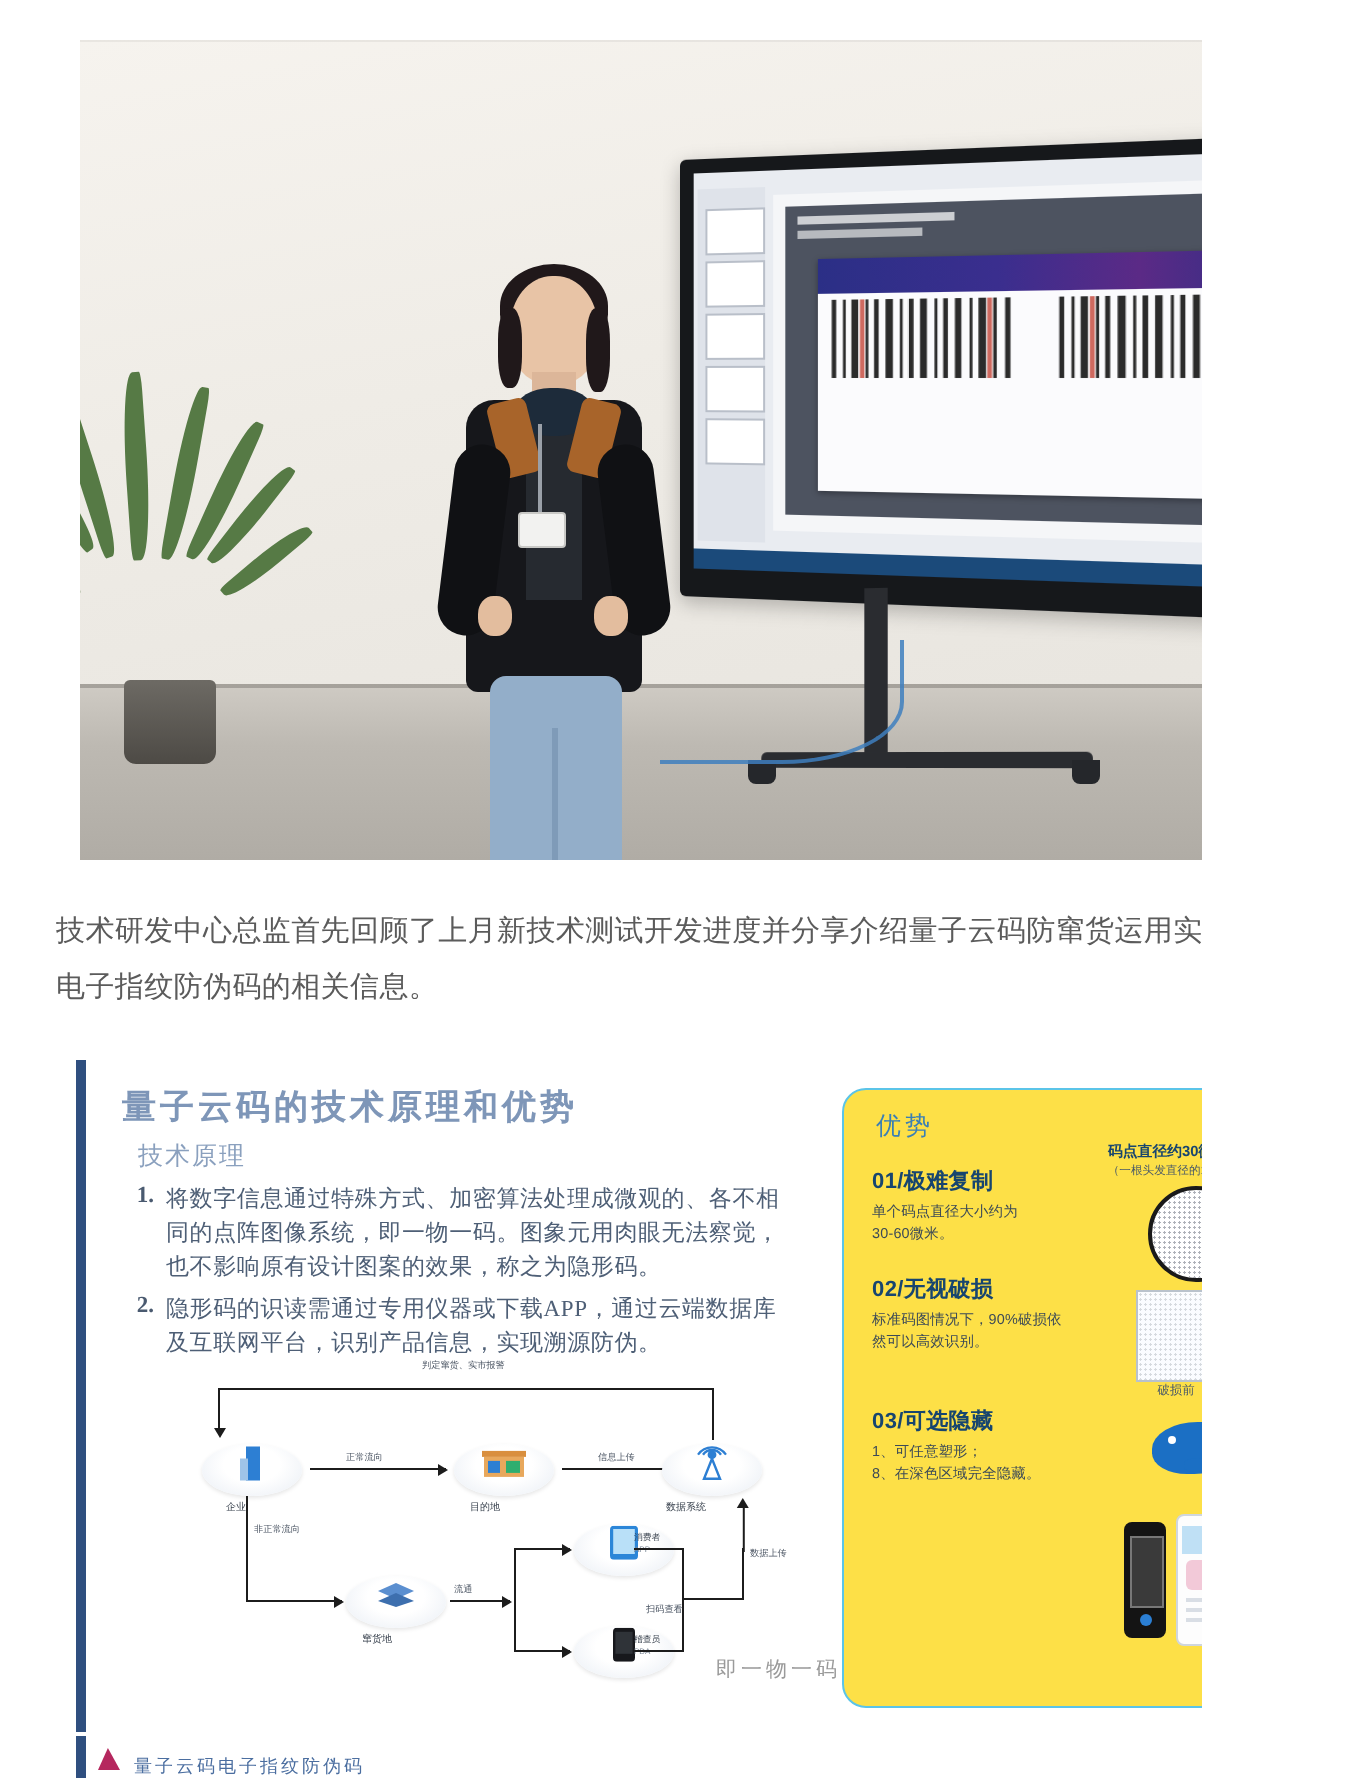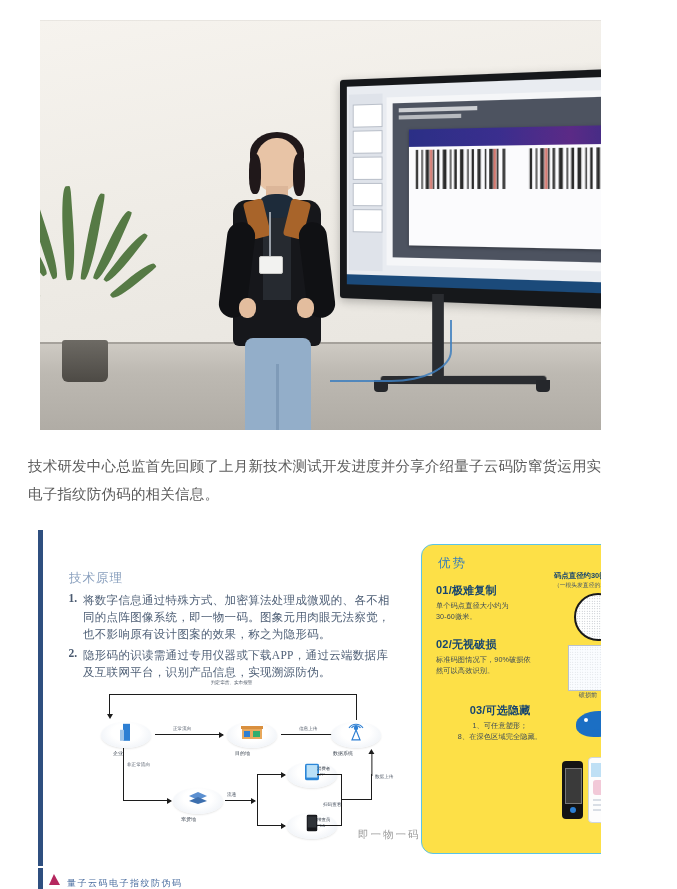--- a/index.html
+++ b/index.html
@@ -310,20 +310,21 @@
         <div class="p-badge"></div>
       <div class="p-jeans"></div>
         <div class="p-jeans-split"></div>
     </div>
   </div>
 
   <div class="article-text">技术研发中心总监首先回顾了上月新技术测试开发进度并分享介绍量子云码防窜货运用实例以及电子指纹防伪码的相关信息。</div>
 
   <div class="slide-card">
 
+    <div class="sc-title">量子云码的技术原理和优势</div>
     <div class="sc-sub">技术原理</div>
 
     <div class="pt-list">
       <div class="pt-item">
         <div class="pt-num">1.</div>
         <div class="pt-body">将数字信息通过特殊方式、加密算法处理成微观的、各不相同的点阵图像系统，即一物一码。图象元用肉眼无法察觉，也不影响原有设计图案的效果，称之为隐形码。</div>
       </div>
       <div class="pt-item">
         <div class="pt-num">2.</div>
         <div class="pt-body">隐形码的识读需通过专用仪器或下载APP，通过云端数据库及互联网平台，识别产品信息，实现溯源防伪。</div>
@@ -460,21 +461,21 @@
         <div class="mag-dots" style="opacity:.25"></div>
       </div>
       <div class="dmg-lbl" style="left:146px;top:146px;">破损前</div>
 
       <div class="dmg-box" style="left:196px;top:100px;">
         <div class="mag-dots" style="opacity:.2"></div>
         <div class="ink"></div>
       </div>
       <div class="dmg-lbl" style="left:196px;top:146px;">破损后</div>
 
-      <div class="adv-item" style="top:158px;text-align:center;">
+      <div class="adv-item" style="top:158px;">
         <div class="adv-h">03/可选隐藏</div>
         <div class="adv-p">1、可任意塑形；</div>
         <div class="adv-p">8、在深色区域完全隐藏。</div>
       </div>
 
       <div class="fish">
         <div class="fish-body"></div>
         <div class="fish-tail"></div>
         <div class="fish-fin"></div>
         <div class="fish-eye"></div>

